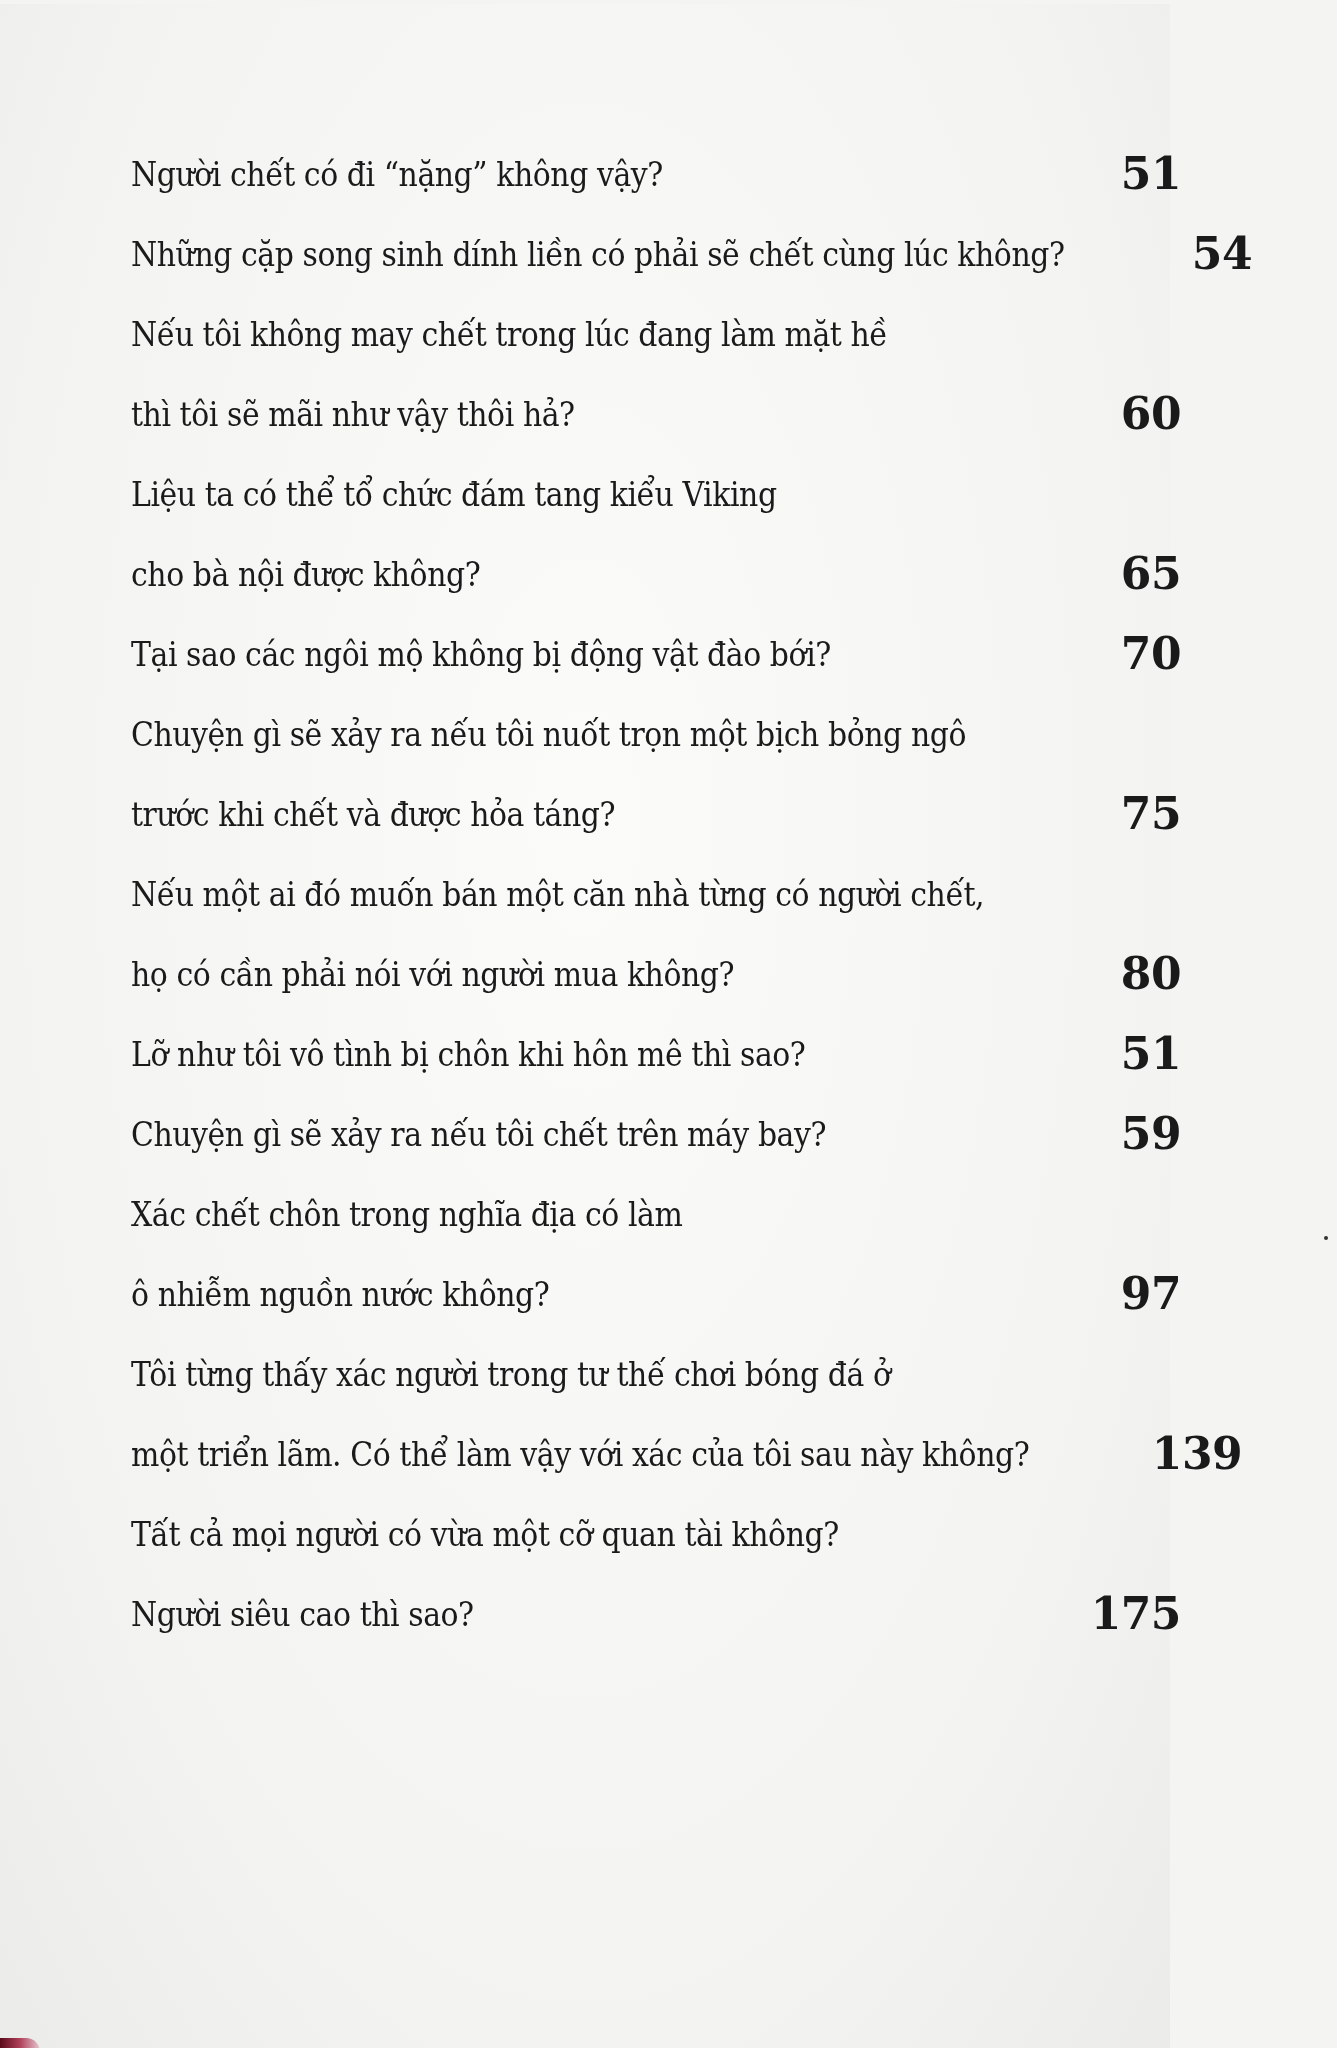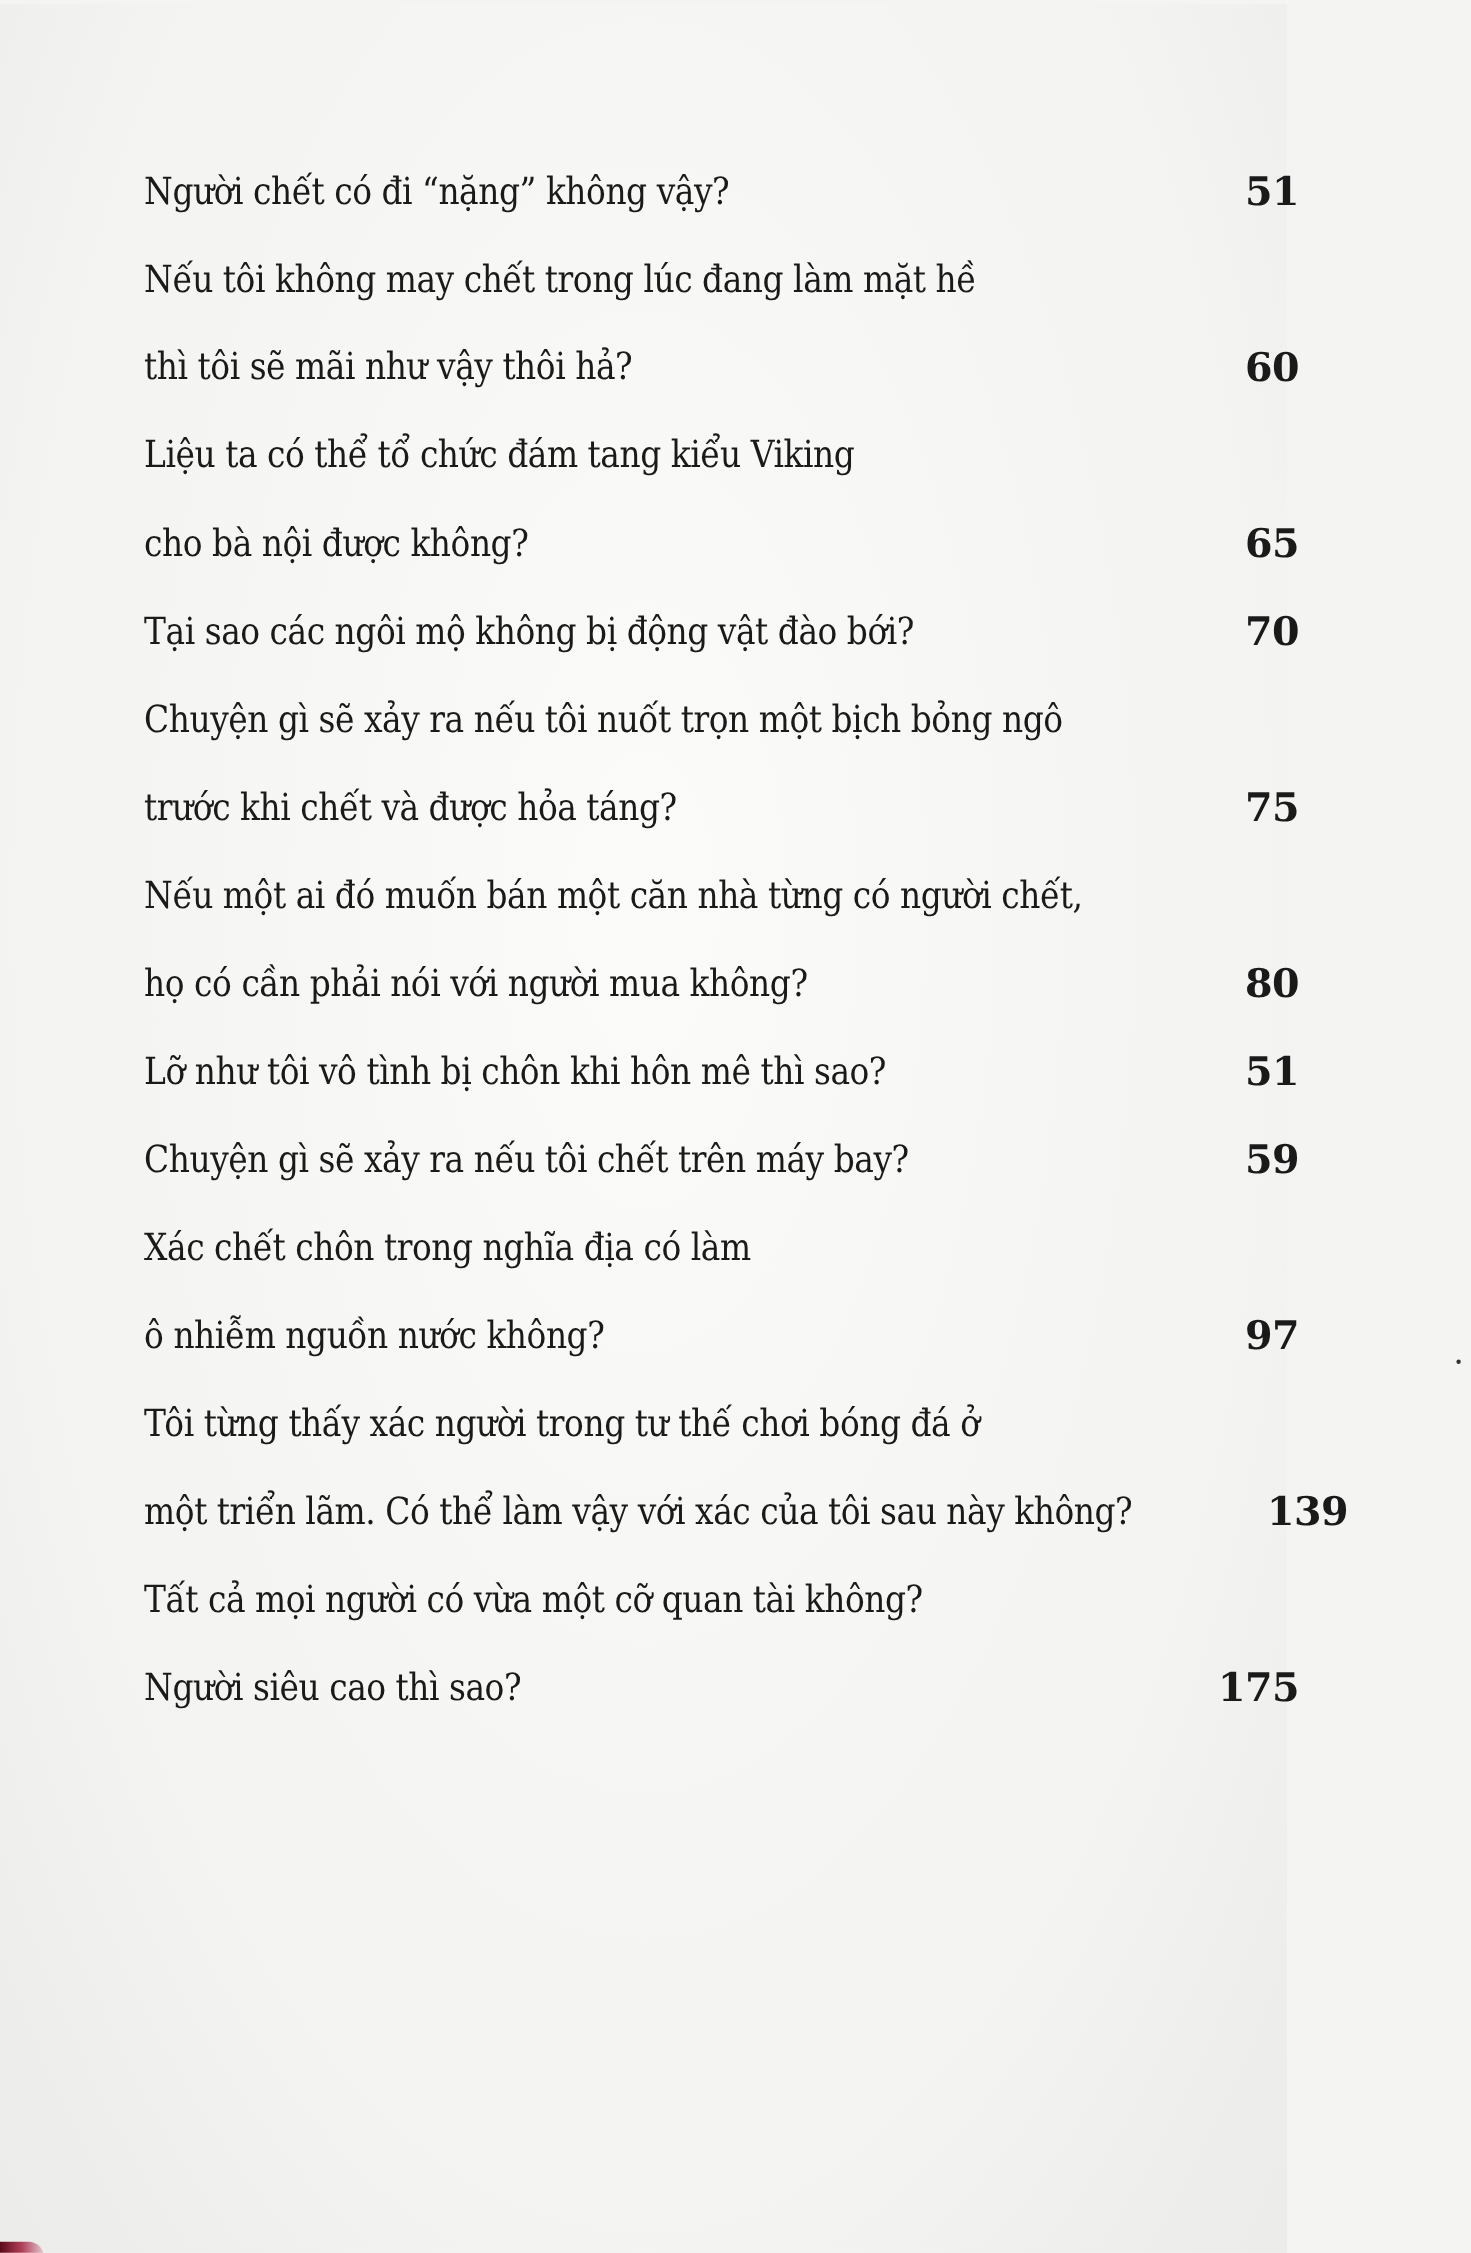--- a/index.html
+++ b/index.html
@@ -41,21 +41,21 @@
       display: flex;
       flex-direction: column;
     }
     .entry .line {
       white-space: nowrap;
       transform: scaleX(0.88);
       transform-origin: left center;
     }
     .entry .page-num {
       font-weight: bold;
-      font-size: 36px;
+      font-size: 44px;
       min-width: 60px;
       text-align: right;
     }
     .corner-mark {
       position: absolute;
       left: 0;
       bottom: 0;
       width: 40px;
       height: 14px;
       background: linear-gradient(90deg, #5a0a1a, #b0405a, #e8c8d0);
@@ -77,20 +77,26 @@
 <div class="page">
   <div class="toc">
 
     <div class="entry" style="margin-bottom:0px;">
       <div class="title">
         <span class="line">Người chết có đi “nặng” không vậy?</span>
       </div>
       <span class="page-num">51</span>
     </div>
 
+    <div class="entry">
+      <div class="title">
+        <span class="line">Những cặp song sinh dính liền có phải sẽ chết cùng lúc không?</span>
+      </div>
+      <span class="page-num">54</span>
+    </div>
 
     <div class="entry">
       <div class="title">
         <span class="line">Nếu tôi không may chết trong lúc đang làm mặt hề</span>
         <span class="line">thì tôi sẽ mãi như vậy thôi hả?</span>
       </div>
       <span class="page-num">60</span>
     </div>
 
     <div class="entry">

